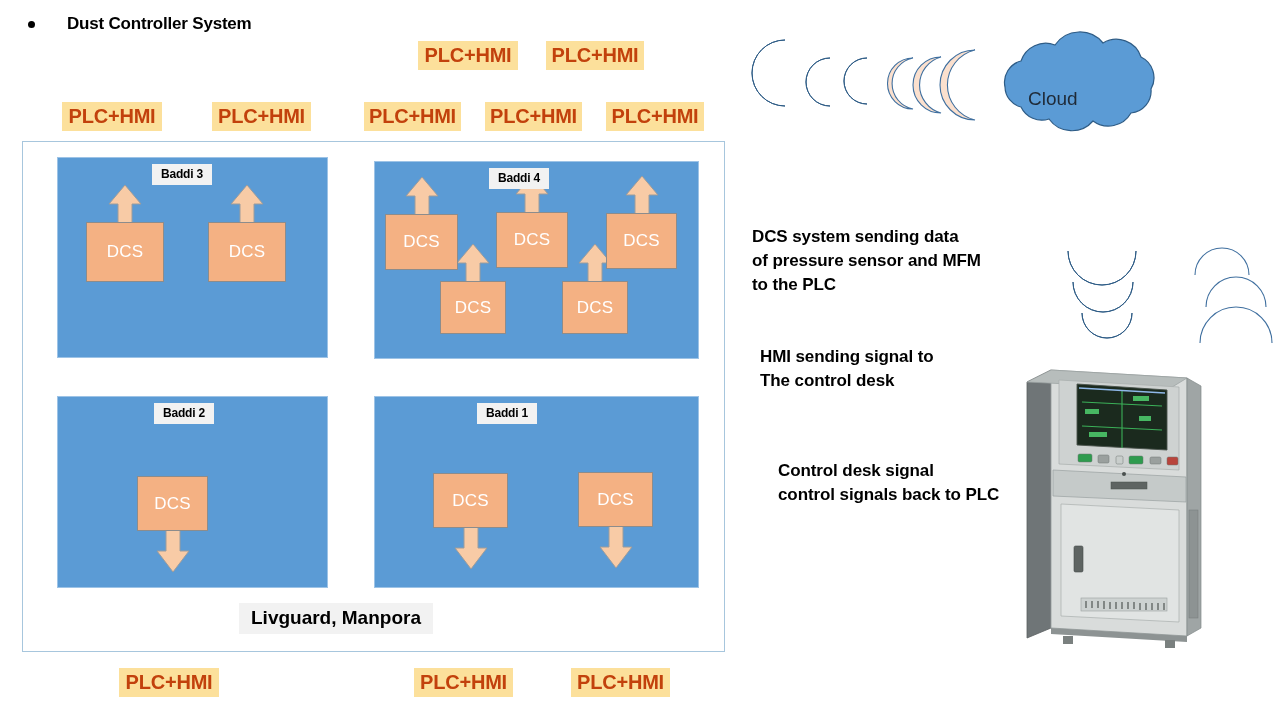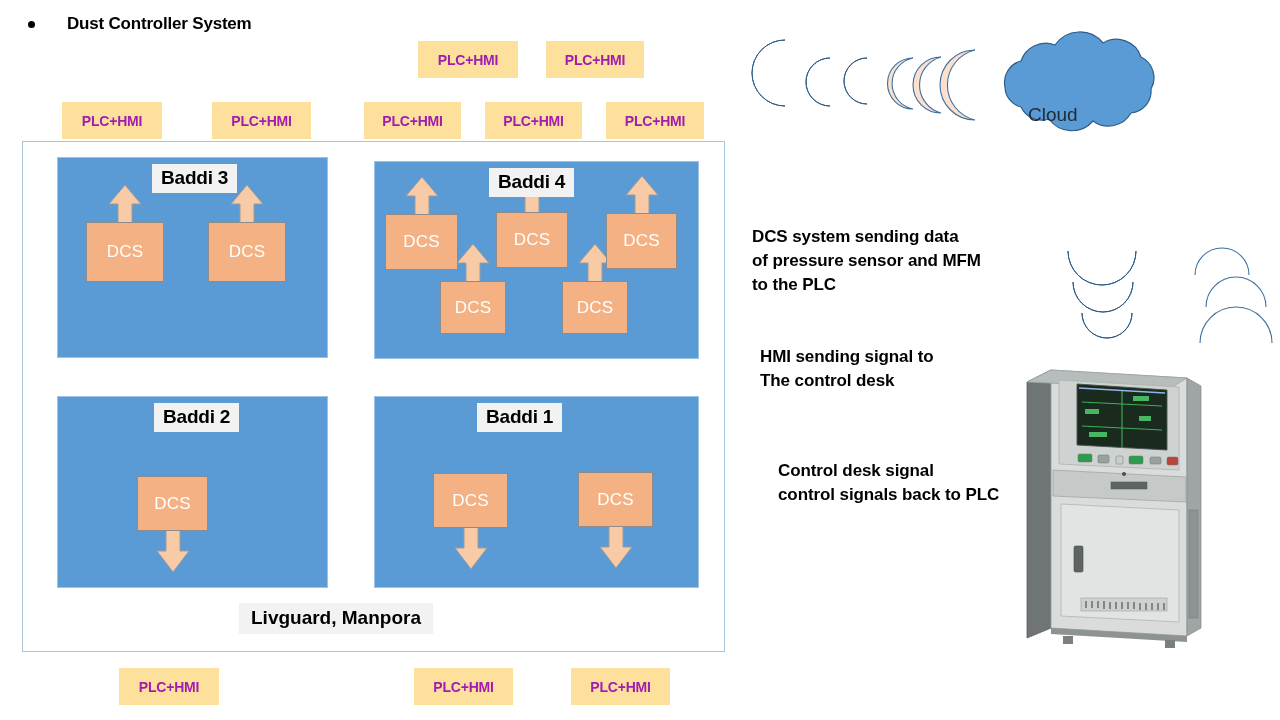--- a/index.html
+++ b/index.html
@@ -24,27 +24,27 @@
     letter-spacing: -0.2px;
   }
   #slide-title .bullet {
     width: 7px; height: 7px; border-radius: 50%;
     background: #000; margin-right: 32px; flex: none;
   }
 
   
   .plc-chip {
     background: #FCE09B;
-    color: #a21caf;
-    font-size: 14px;
+    color: #c2410c;
+    font-size: 20px;
     font-weight: bold;
     display: flex;
     align-items: center;
     justify-content: center;
-    height: 37px;
+    height: 29px;
     letter-spacing: -0.2px;
     white-space: nowrap;
   }
 
   
   #plant-container {
     left: 22px; top: 141px;
     width: 703px; height: 511px;
     border: 1.5px solid #A7C6DD;
     background: #ffffff;
@@ -54,21 +54,21 @@
   
   .baddi-block {
     background: #5B9BD5;
     border: 1px solid #9DC3E6;
     box-sizing: border-box;
   }
   .baddi-label {
     position: absolute;
     background: #F2F2F2;
     color: #000;
-    font-size: 19px;
+    font-size: 12px;
     font-weight: bold;
     padding: 3px 9px 4px 9px;
     white-space: nowrap;
     letter-spacing: -0.2px;
     z-index: 5;
   }
 
   
   .dcs-box {
     position: absolute;
@@ -97,21 +97,20 @@
     letter-spacing: -0.1px;
   }
 
   
   #cloud-label {
     position: absolute;
     left: 1028px; top: 88px;
     font-size: 19px;
     color: #1F2A37;
     font-weight: normal;
-    margin-top: 16px;
   }
 
   
   #control-desk { left: 1019px; top: 360px; width: 200px; height: 290px; }
 </style>
 </head>
 <body>
 
 <div class="abs" id="slide-title">
   <span class="bullet"></span>

